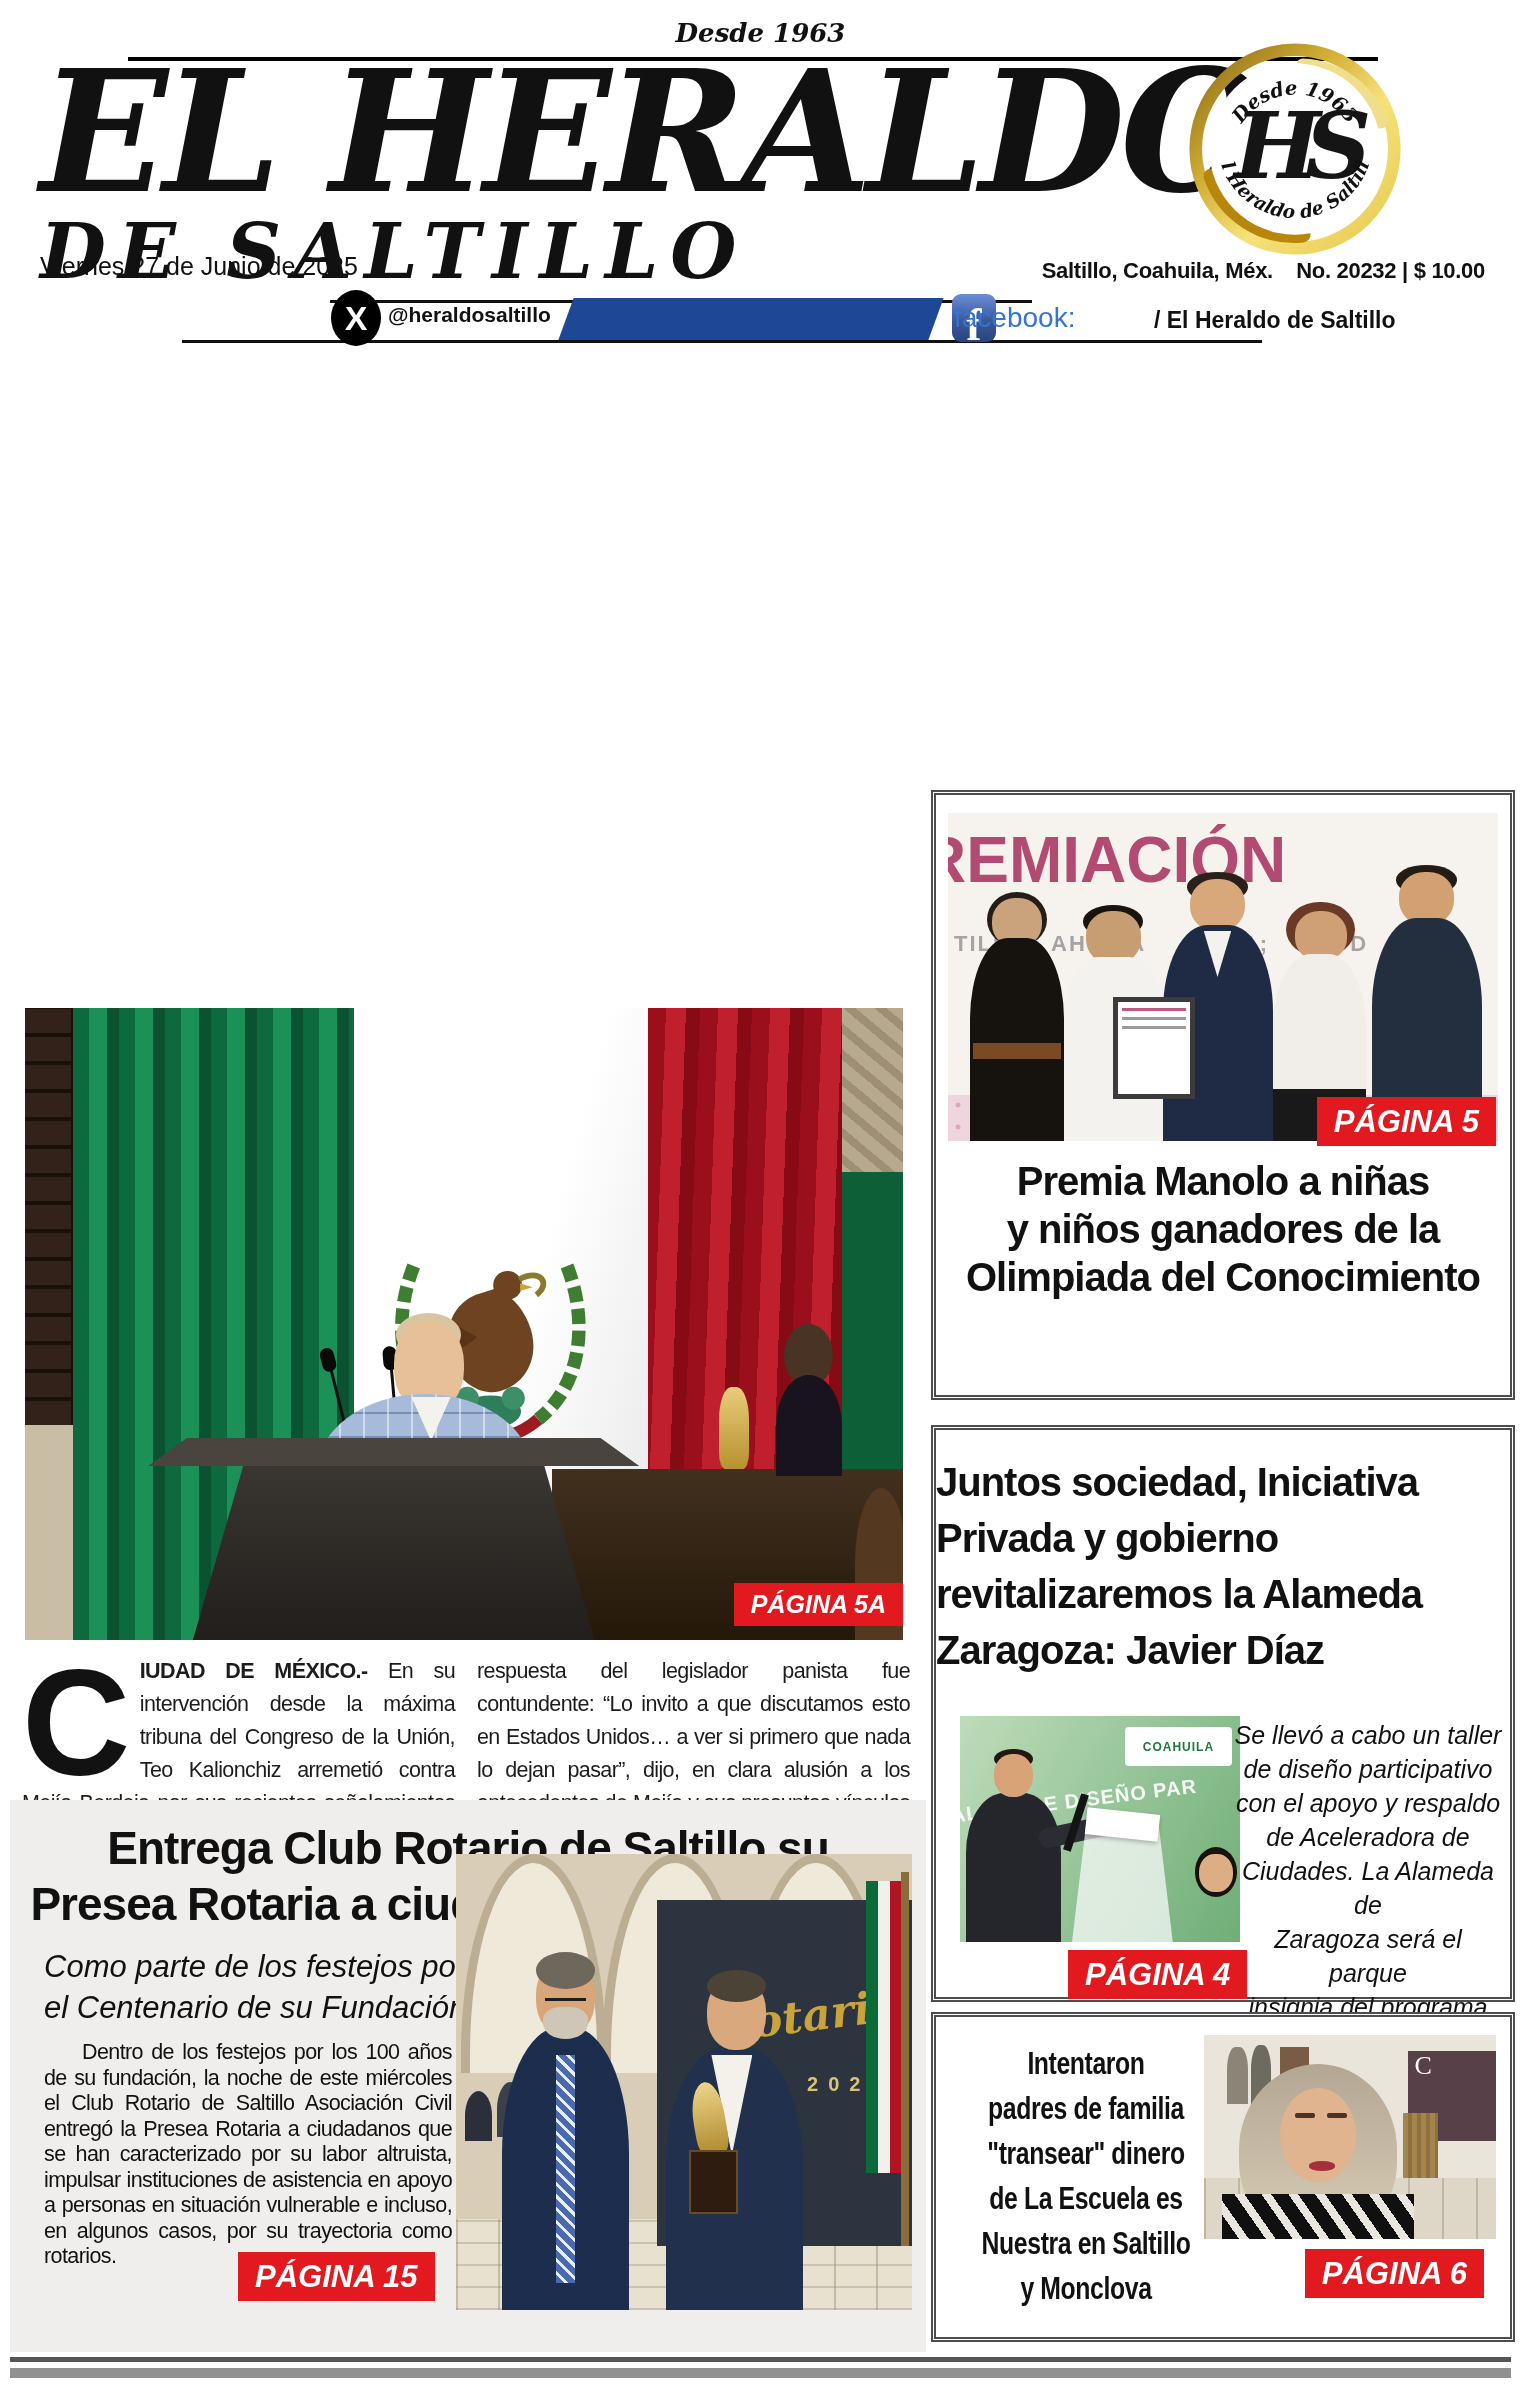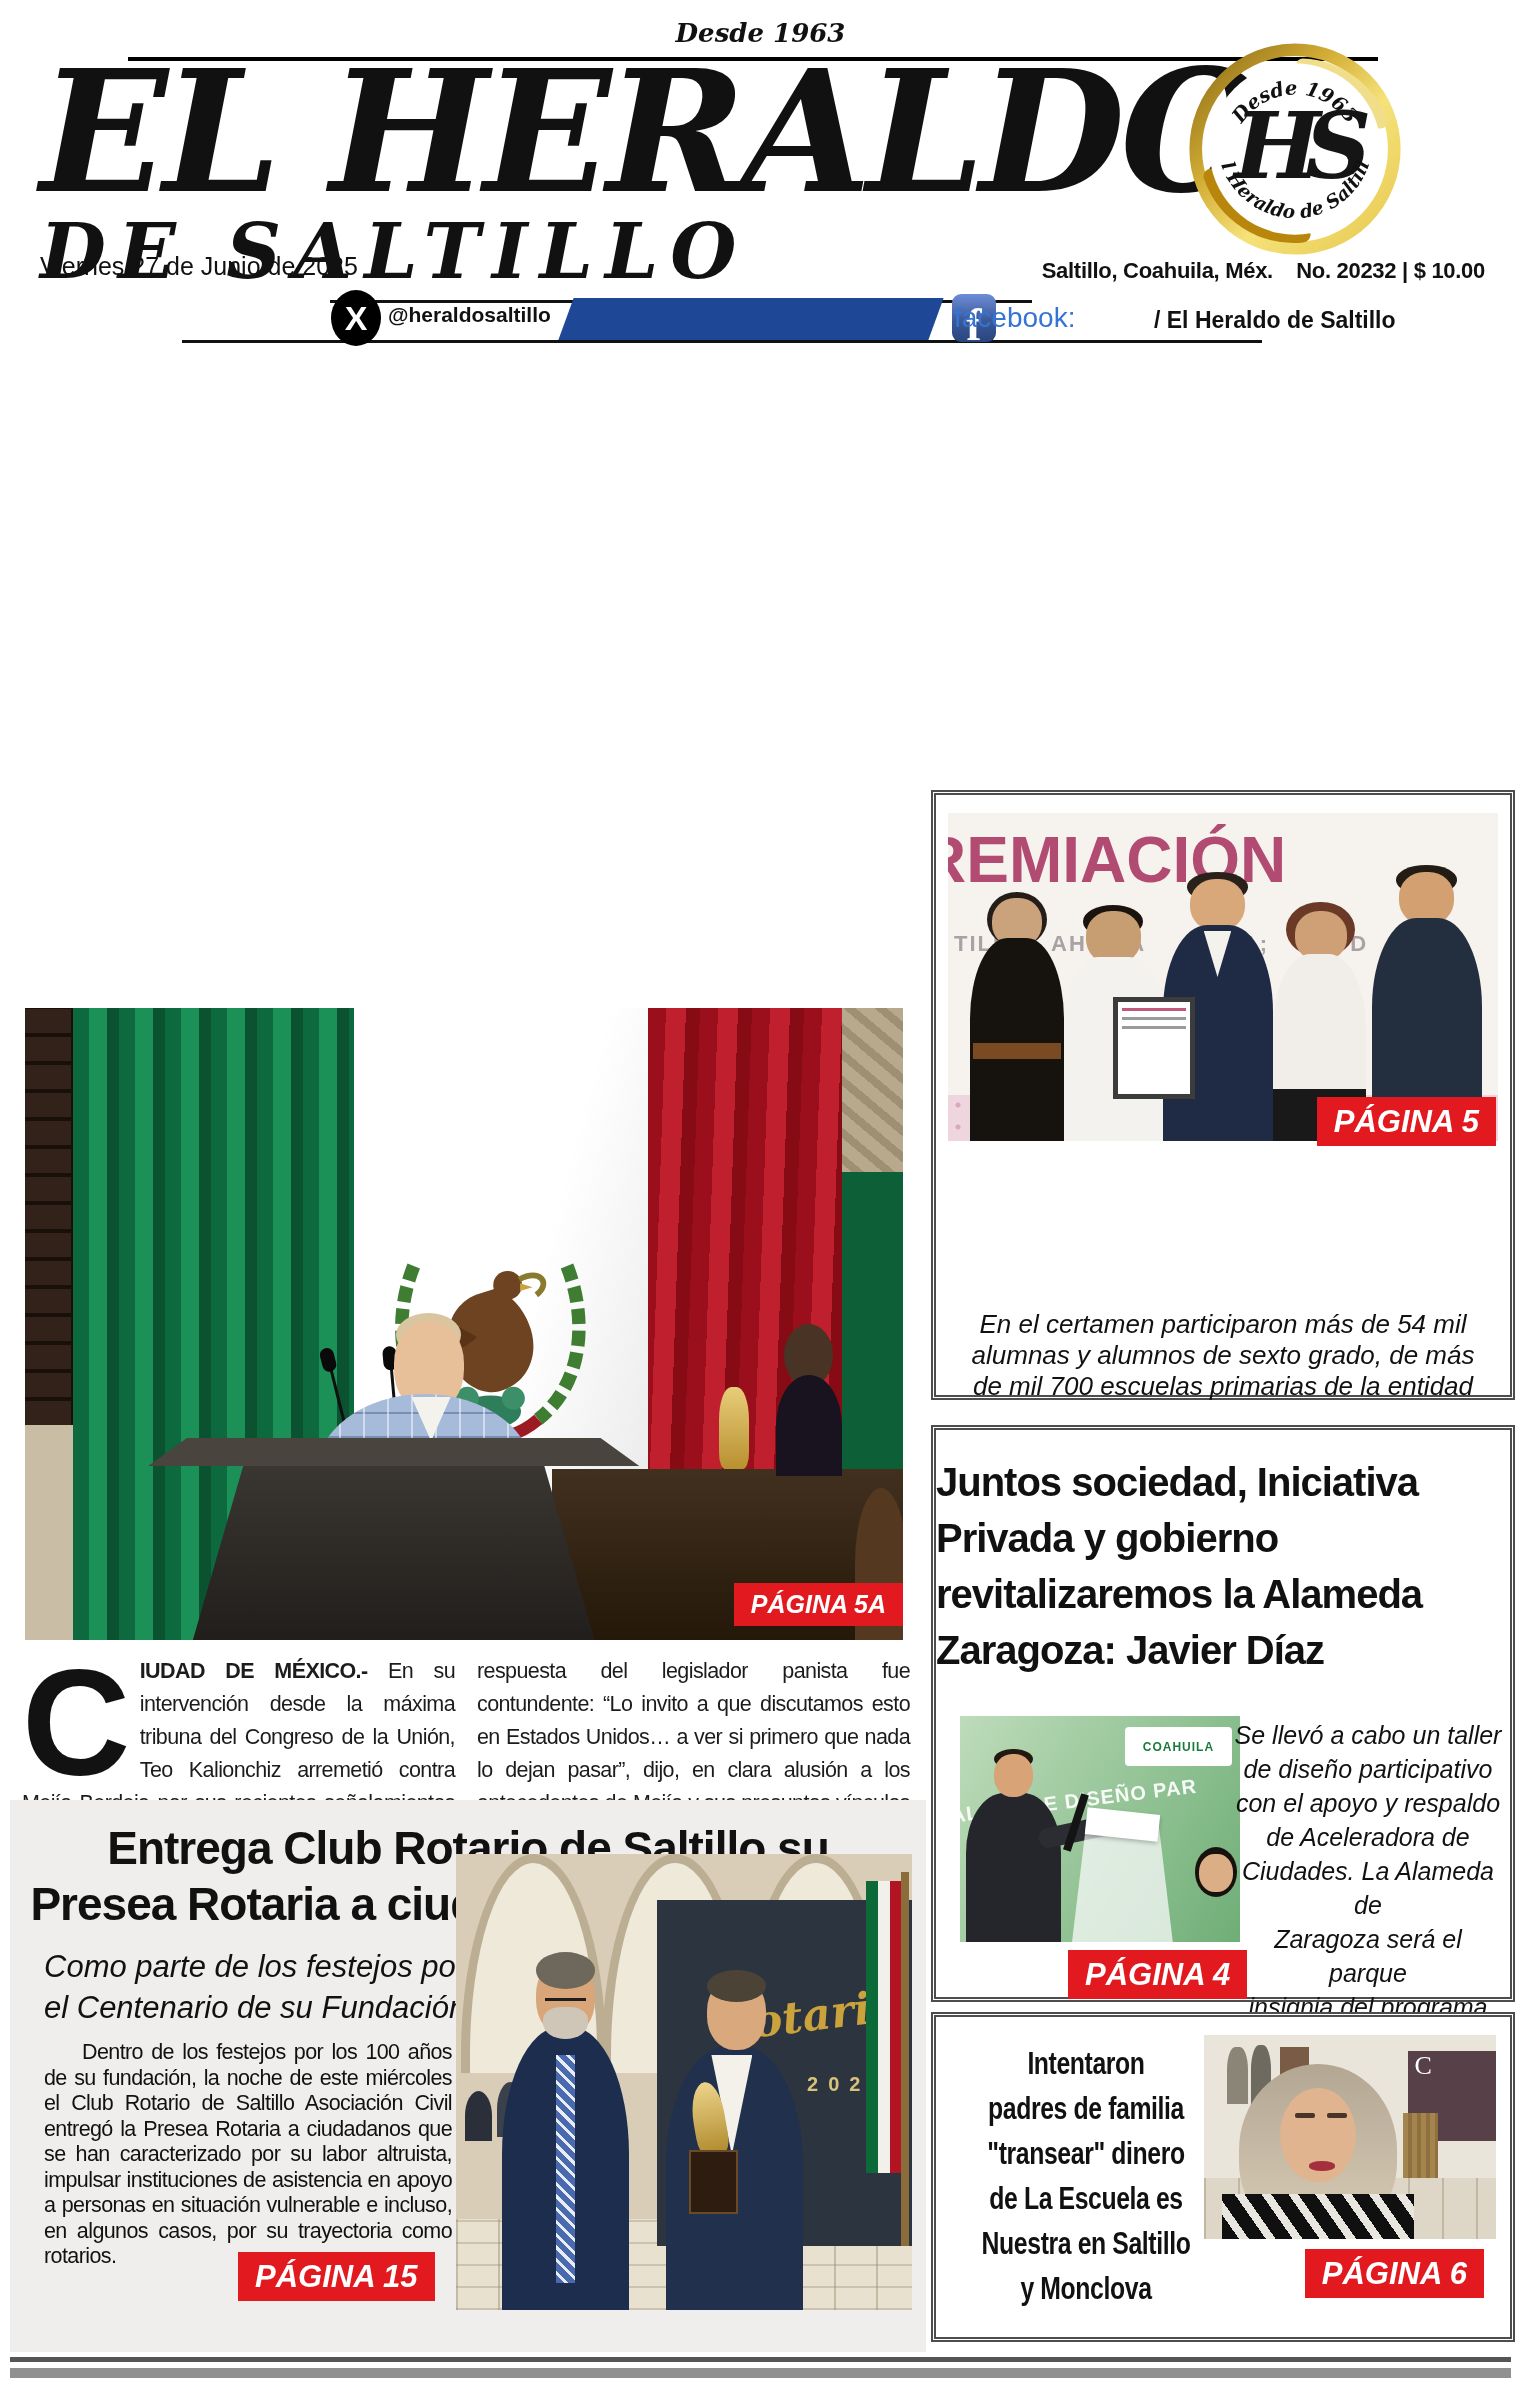--- a/index.html
+++ b/index.html
@@ -375,23 +375,23 @@
         </div>
       <div class="fg p4-hair"></div>
       <div class="fg p4-head"></div>
       <div class="fg p4-torso"></div>
       <div class="fg p4-pants"></div>
       <div class="fg p5-hair"></div>
       <div class="fg p5-head"></div>
       <div class="fg p5-torso"></div>
     </div>
     <div class="tag tag-premia">PÁGINA 5</div>
-    <div class="prem-deck pre">En el certamen participaron más de 54 mil
-alumnas y alumnos de sexto grado, de más
-de mil 700 escuelas primarias de la entidad</div>
+    <div class="prem-hl pre">Premia Manolo a niñas
+y niños ganadores de la
+Olimpiada del Conocimiento</div>
   </div>
 
   <div class="nbox box-alameda">
     <div class="ala-hl pre">Juntos sociedad, Iniciativa
 Privada y gobierno
 revitalizaremos la Alameda
 Zaragoza: Javier Díaz</div>
     <div class="ala-photo">
       <div class="ala-sign">COAHUILA</div>
       <div class="ala-text">TALLER DE DISEÑO PAR</div>

